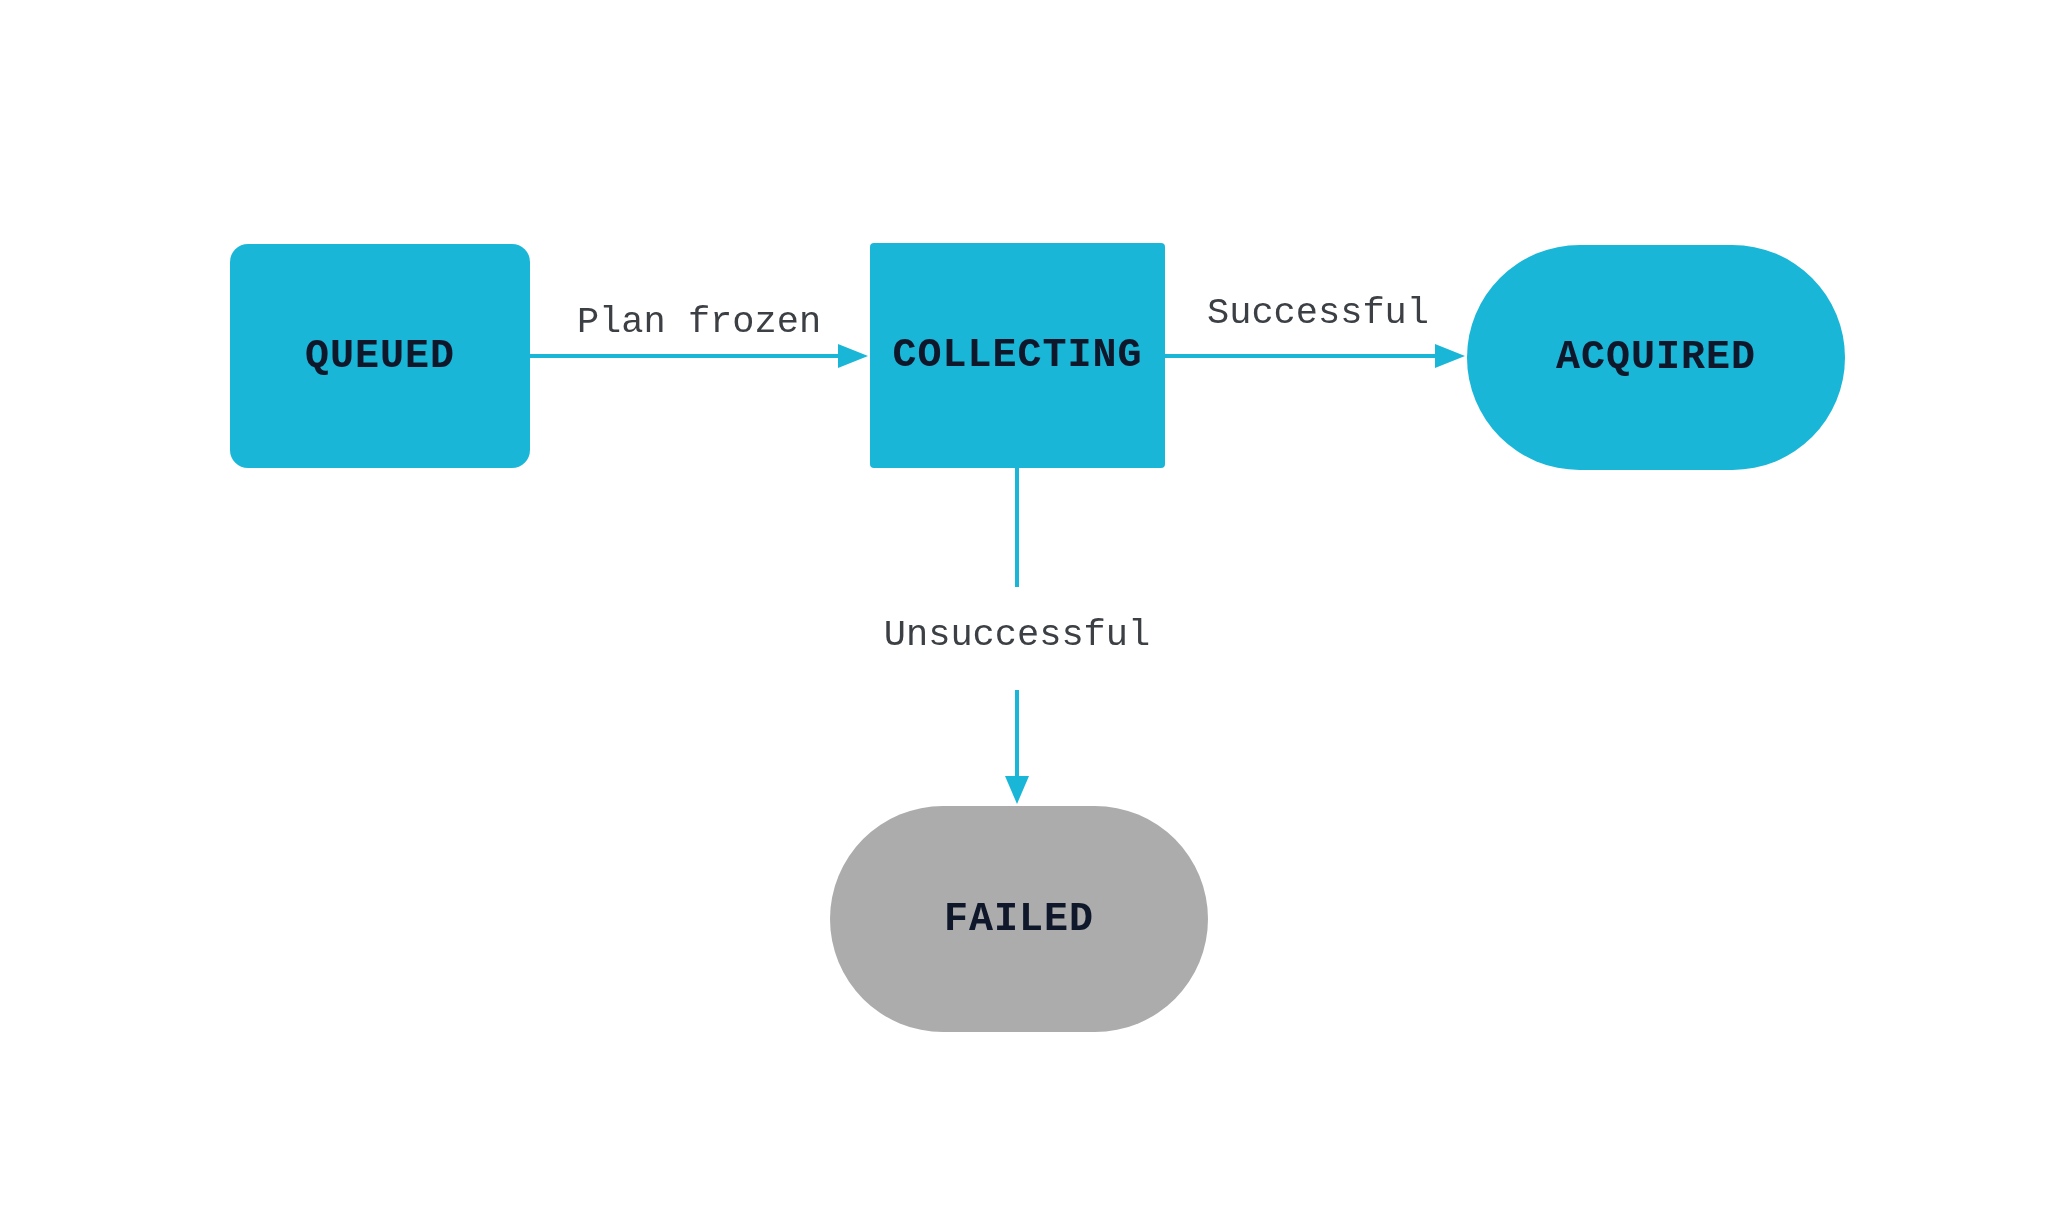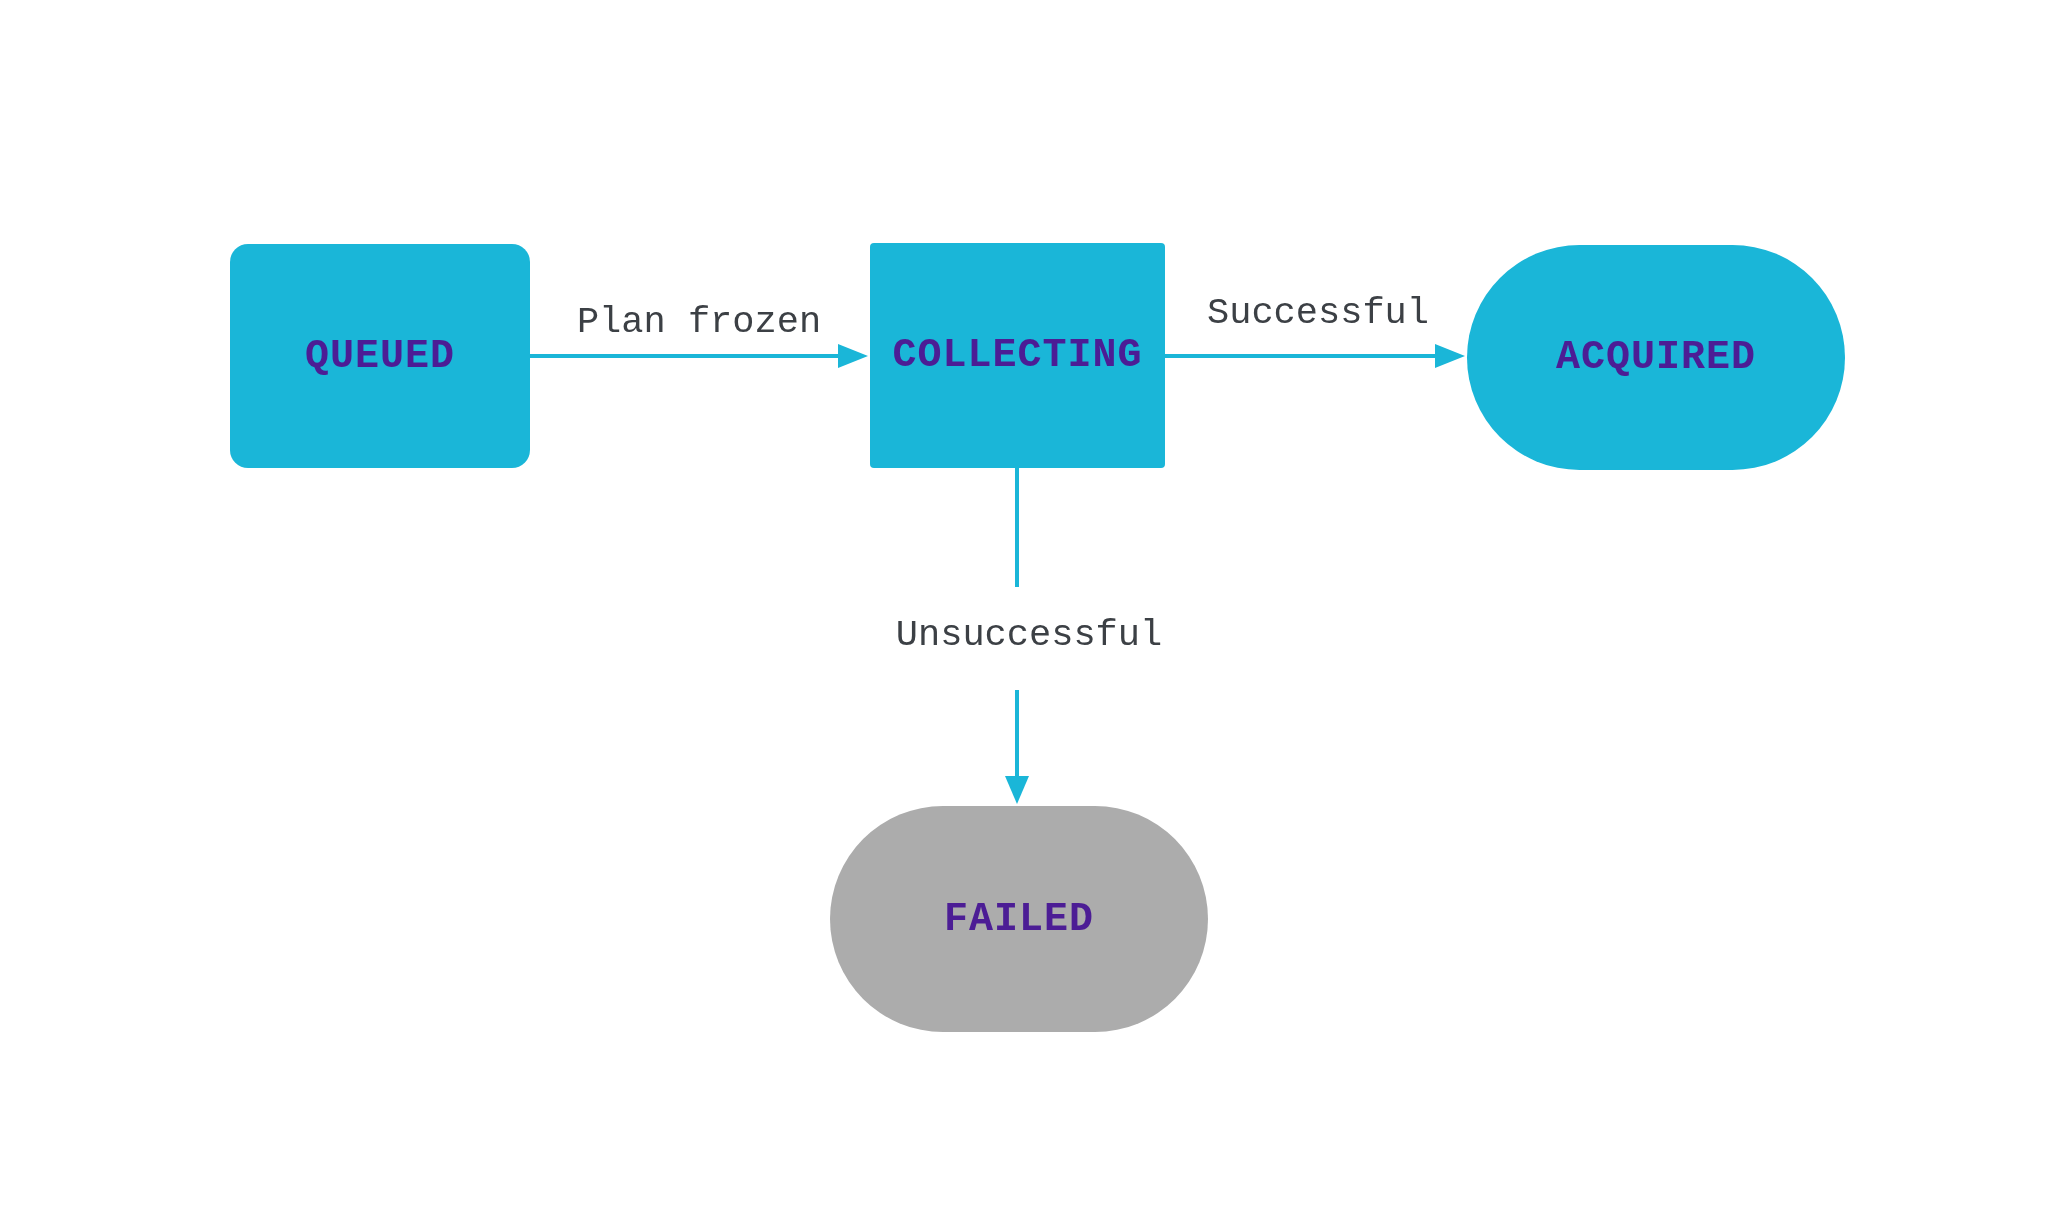--- a/index.html
+++ b/index.html
@@ -13,21 +13,21 @@
     height: 1213px;
     background: #ffffff;
     overflow: hidden;
     font-family: Liberation Mono, monospace;
   }
   .node {
     position: absolute;
     display: flex;
     align-items: center;
     justify-content: center;
-    color: #4c1d95;
+    color: #0f172a;
     font-weight: 700;
     font-size: 40px;
     letter-spacing: 1px;
   }
   .node.cyan { background: #1ab6d8; }
   .node.gray { background: #acacac; text-align: right; }
 
   #node-queued     { left: 230px;  top: 244px; width: 300px; height: 224px; border-radius: 18px; }
   #node-collecting { left: 870px;  top: 243px; width: 295px; height: 225px; border-radius: 4px; }
   #node-acquired   { left: 1467px; top: 245px; width: 378px; height: 225px; border-radius: 112.5px; text-align: center; }
@@ -66,21 +66,21 @@
     transform: translate(-50%, -50%);
     color: #3c4045;
     font-size: 37px;
     font-weight: 400;
     white-space: nowrap;
     text-align: center;
     line-height: 50px;
   }
   #edge1-label { left: 699px;  top: 322px; }
   #edge2-label { left: 1318px; top: 313px; }
-  #edge3-label { left: 1017px; top: 635px; margin-left: 12px; }
+  #edge3-label { left: 1017px; top: 635px; }
 </style>
 </head>
 <body>
 
 <div class="canvas">
 
   <div class="edge-line" id="edge1-line"></div>
   <div class="arrow-right" id="edge1-arrow"></div>
   <div class="edge-label" id="edge1-label">Plan frozen</div>
 

